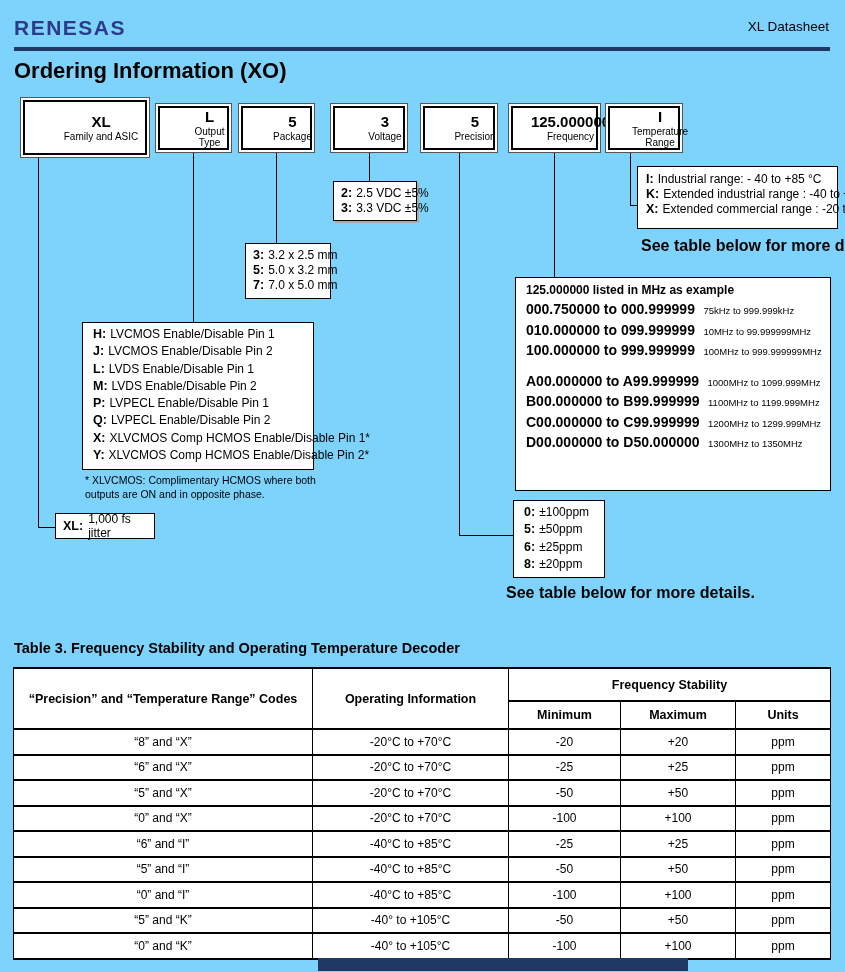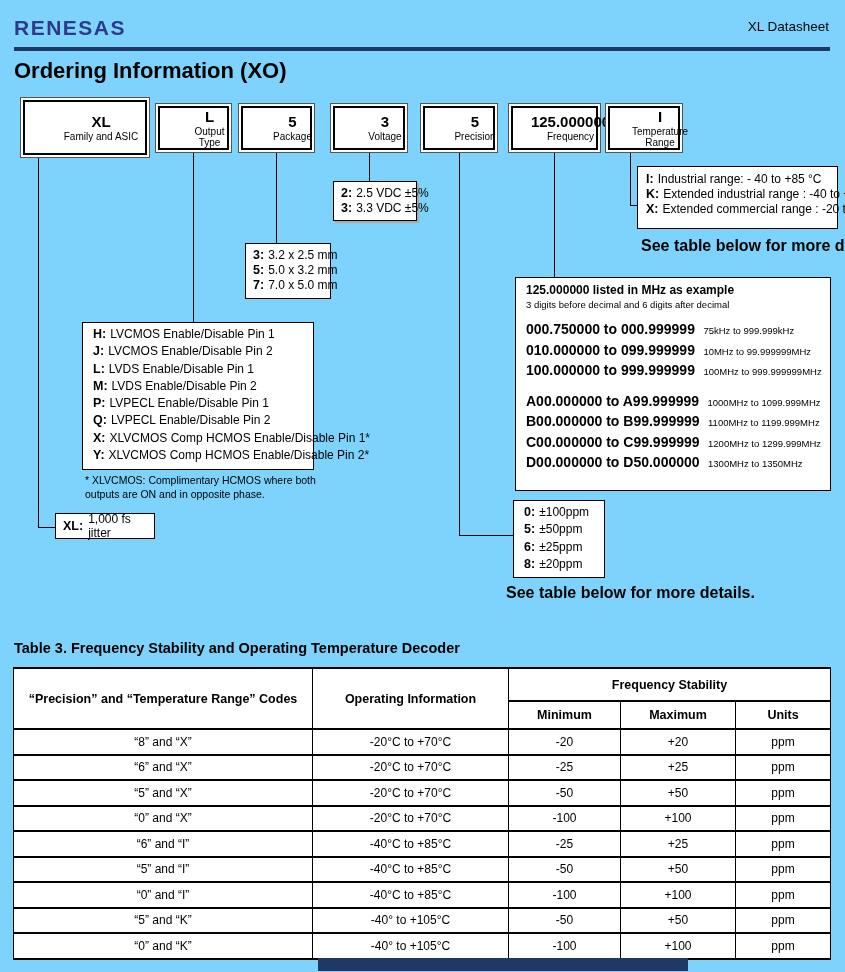--- a/index.html
+++ b/index.html
@@ -172,21 +172,20 @@
       <span class="v">5.0 x 3.2 mm</span>
     </div>
     <div class="kv">
       <span class="k">7:</span>
       <span class="v">7.0 x 5.0 mm</span>
     </div>
   </div>
 
   <div class="callout freq-callout">
     <div class="freq-title">125.000000  listed in MHz as example</div>
-    <div class="freq-sub">3 digits before decimal and  6 digits after decimal</div>
     <div class="frow">
       <span class="frange">000.750000  to 000.999999</span>
       <span class="fnote">75kHz to 999.999kHz</span>
     </div>
     <div class="frow">
       <span class="frange">010.000000  to 099.999999</span>
       <span class="fnote">10MHz to 99.999999MHz</span>
     </div>
     <div class="frow">
       <span class="frange">100.000000  to 999.999999</span>

